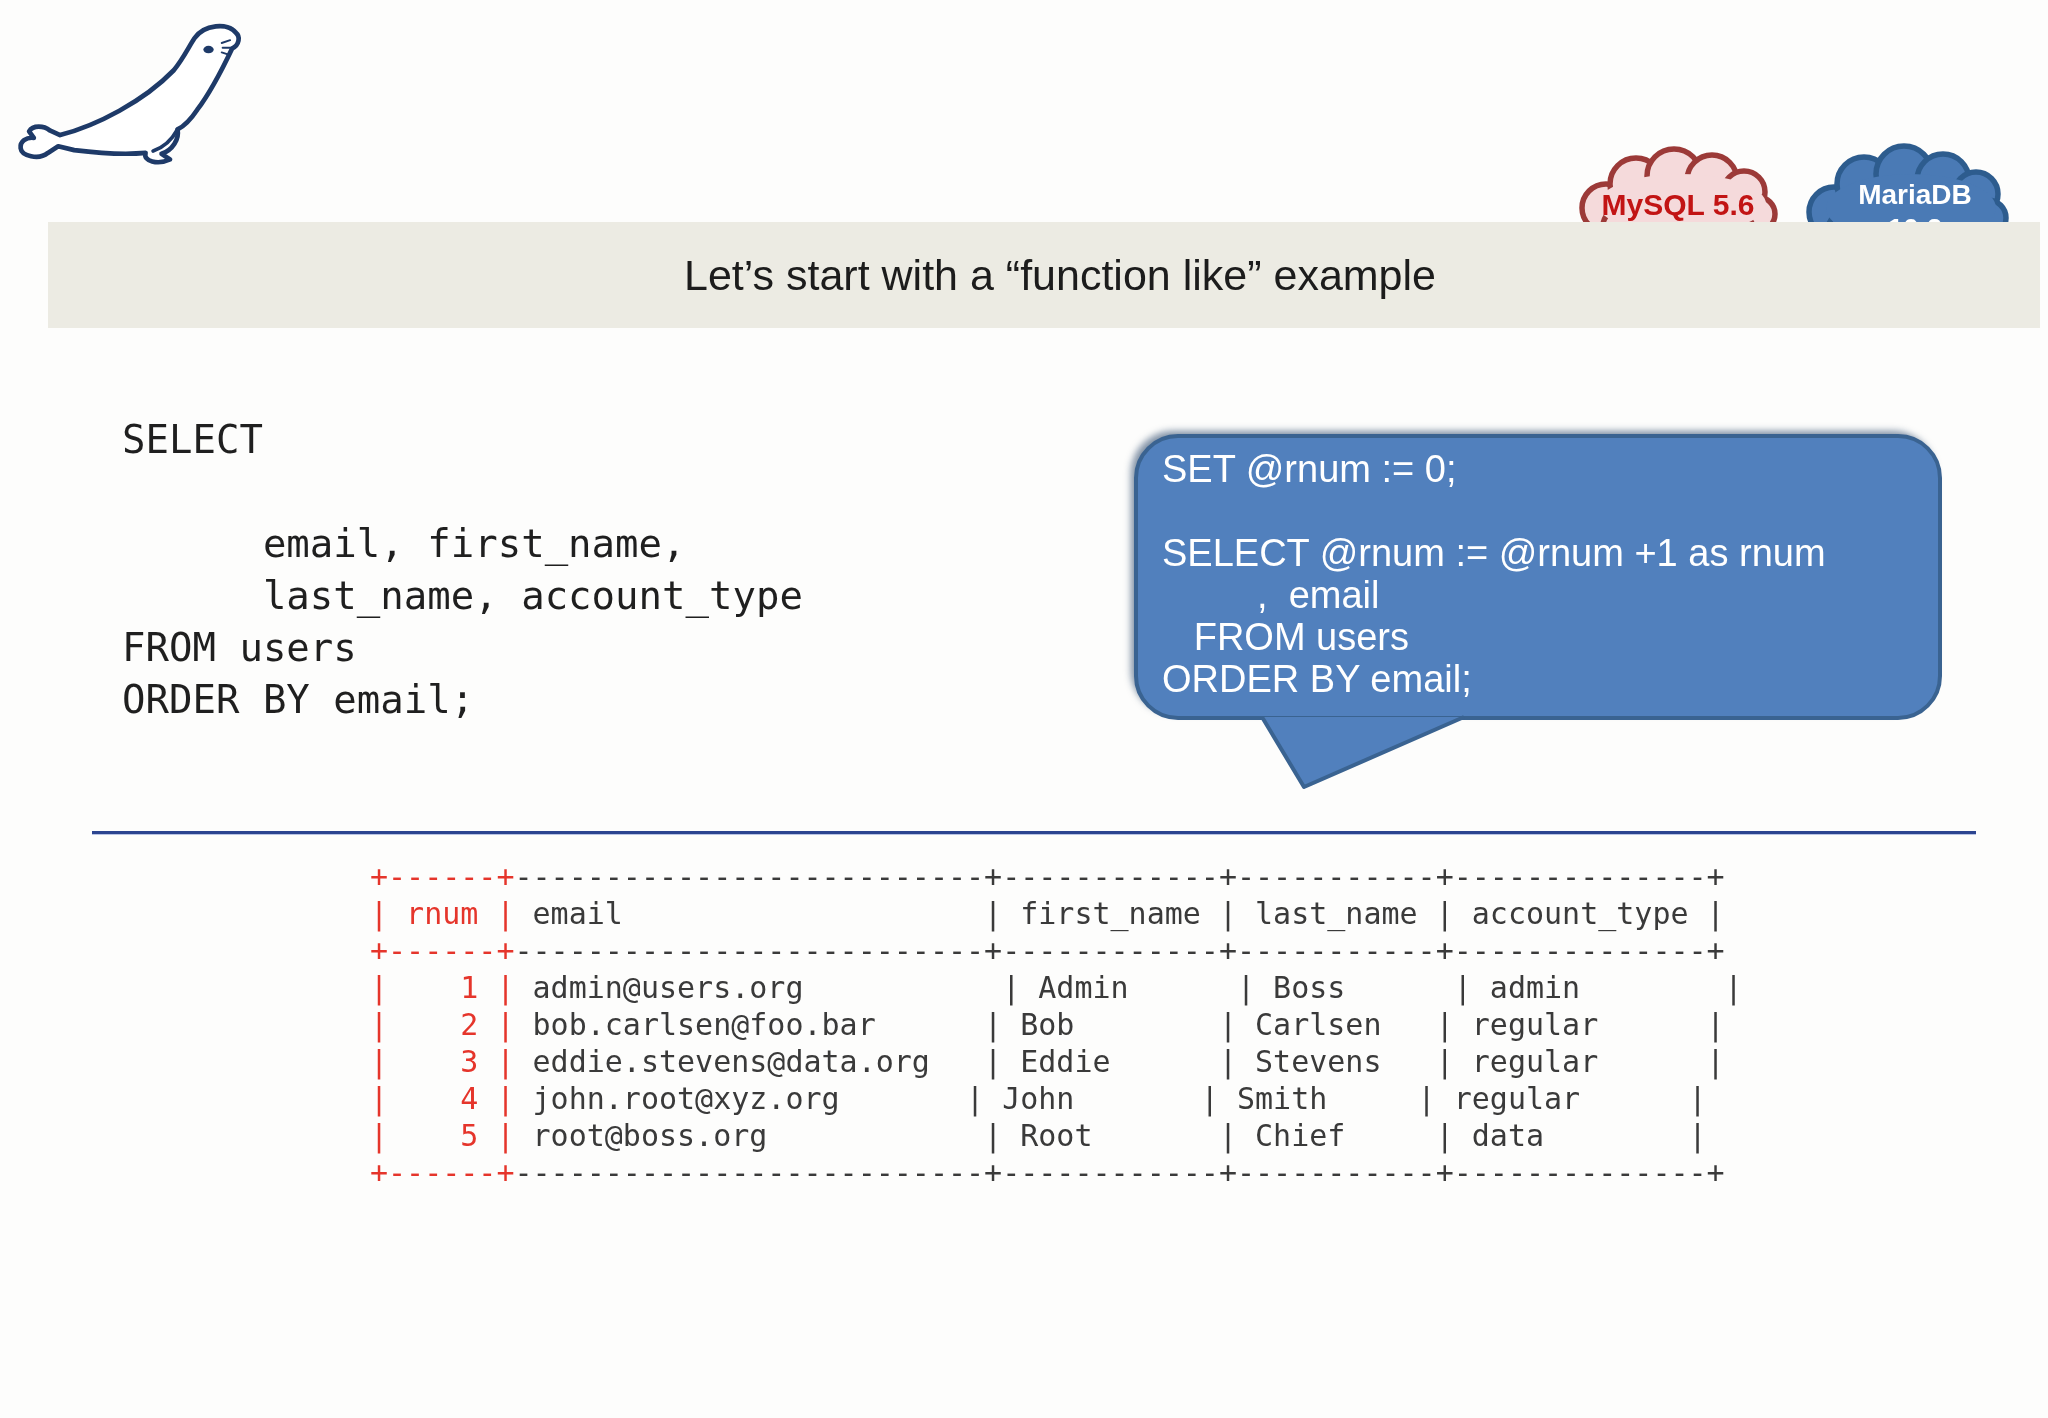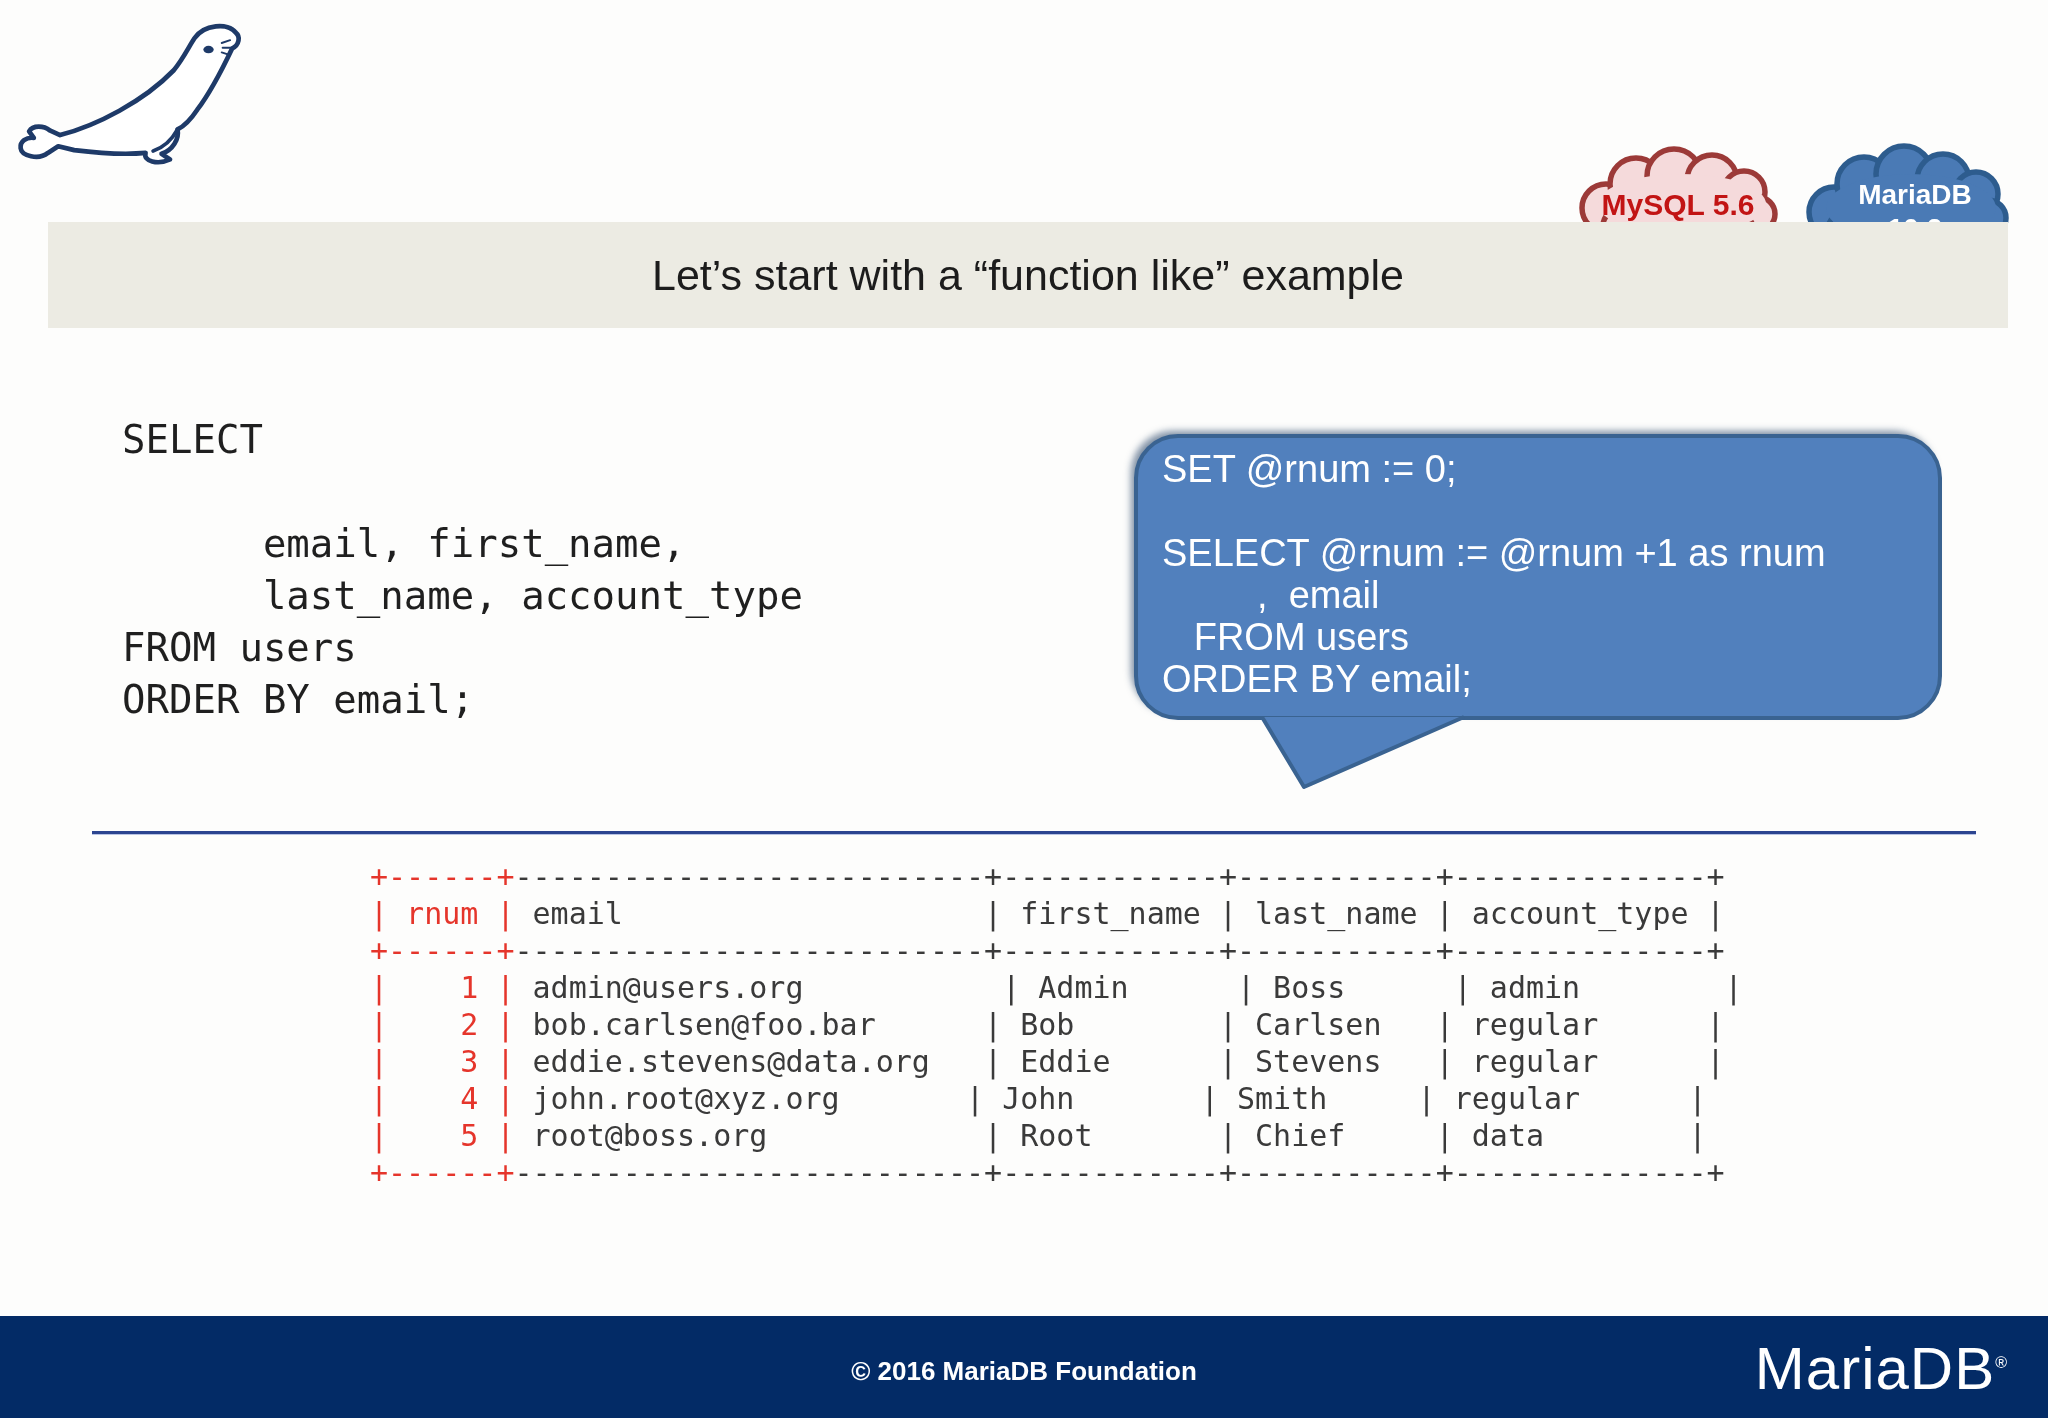--- a/index.html
+++ b/index.html
@@ -24,21 +24,21 @@
   .cloud-mariadb{left:1800px;top:142px;}
   .cloud-mysql .puff{fill:var(--mysql-cloud-fill);stroke:var(--mysql-cloud-border);stroke-width:5.5;}
   .cloud-mysql .puff-fill{fill:var(--mysql-cloud-fill);stroke:none;}
   .cloud-mysql text{fill:var(--mysql-text-red);font-weight:bold;font-size:30px;font-family:"Liberation Sans",sans-serif;}
   .cloud-mariadb .puff{fill:var(--mariadb-cloud-fill);stroke:var(--mariadb-cloud-border);stroke-width:5.5;}
   .cloud-mariadb .puff-fill{fill:var(--mariadb-cloud-fill);stroke:none;}
   .cloud-mariadb text{fill:#ffffff;font-weight:bold;font-size:28px;font-family:"Liberation Sans",sans-serif;}
   
   .subtitle-bar{
     position:absolute;left:48px;top:222px;width:1960px;height:106px;
-    background:var(--bar-beige);display:flex;align-items:center;justify-content:center;
+    background:var(--bar-beige);display:flex;align-items:center;justify-content:center;padding-left:32px;
   }
   .subtitle-text{font-size:43px;color:var(--subtitle-dark);letter-spacing:0;}
   
   .sql-left{
     position:absolute;left:114px;top:406px;margin:8px;
     font-family:"DejaVu Sans Mono","Liberation Mono",monospace;
     font-size:39px;line-height:52px;color:var(--code-dark);
   }
   
   .callout{
@@ -163,18 +163,14 @@
 <span class="tr-red">| rnum |</span><span class="tr-dark"> email                    | first_name | last_name | account_type |</span>
 <span class="tr-red">+------+</span><span class="tr-dark">--------------------------+------------+-----------+--------------+</span>
 <span class="tr-red">|    1 |</span><span class="tr-dark"> admin@users.org           | Admin      | Boss      | admin        |</span>
 <span class="tr-red">|    2 |</span><span class="tr-dark"> bob.carlsen@foo.bar      | Bob        | Carlsen   | regular      |</span>
 <span class="tr-red">|    3 |</span><span class="tr-dark"> eddie.stevens@data.org   | Eddie      | Stevens   | regular      |</span>
 <span class="tr-red">|    4 |</span><span class="tr-dark"> john.root@xyz.org       | John       | Smith     | regular      |</span>
 <span class="tr-red">|    5 |</span><span class="tr-dark"> root@boss.org            | Root       | Chief     | data        |</span>
 <span class="tr-red">+------+</span><span class="tr-dark">--------------------------+------------+-----------+--------------+</span>
 </pre>
 
-  <div class="footer">
-    <div class="copyright">© 2016 MariaDB Foundation</div>
-    <div class="brand-logo"><span>MariaDB</span><sup>®</sup></div>
-  </div>
 
 </div>
 
 </body></html>

